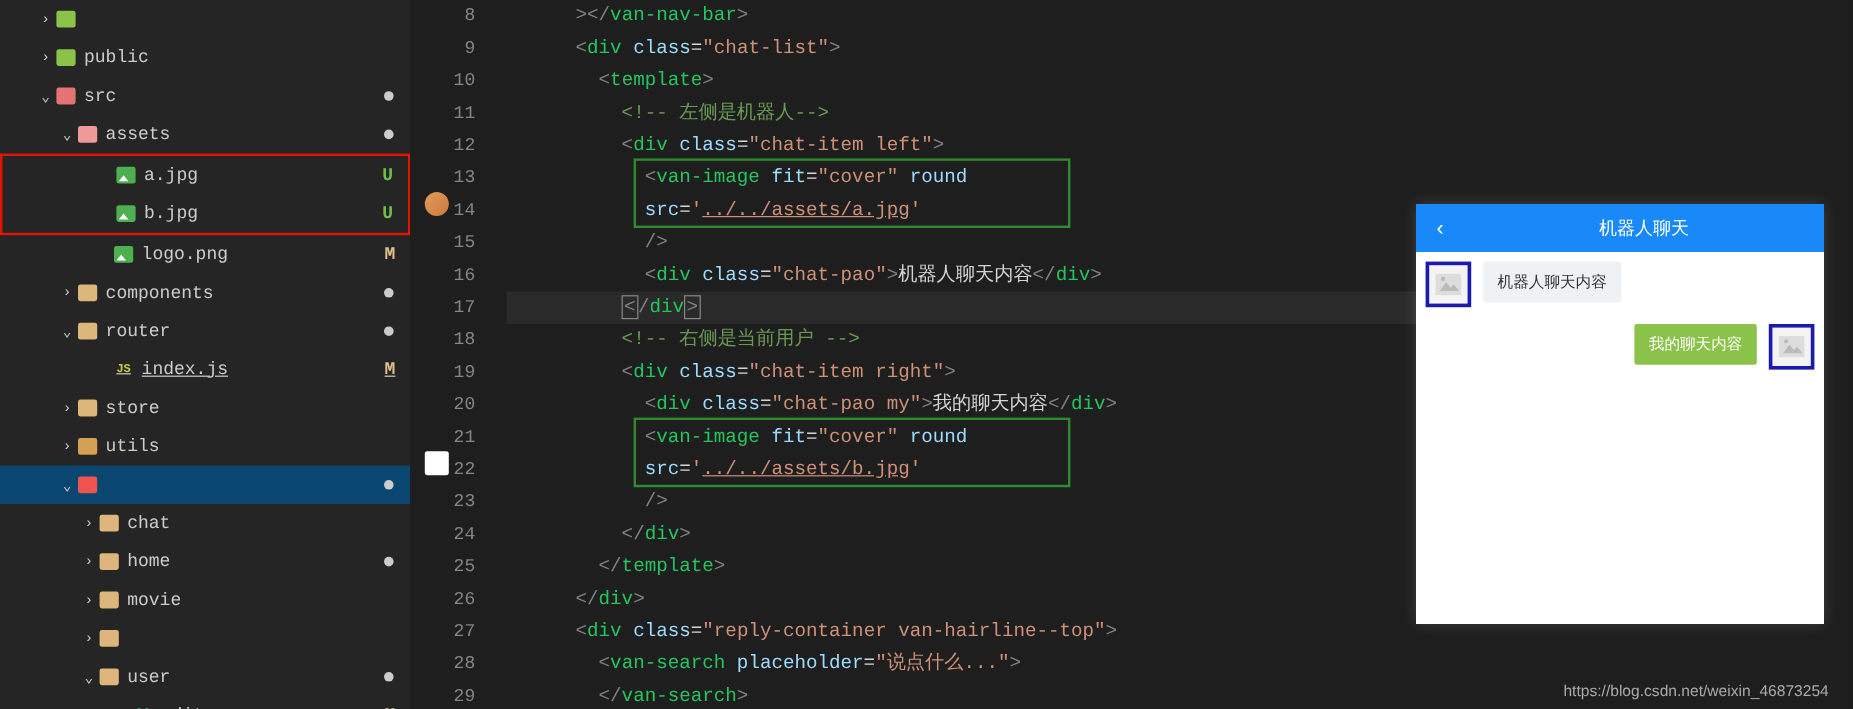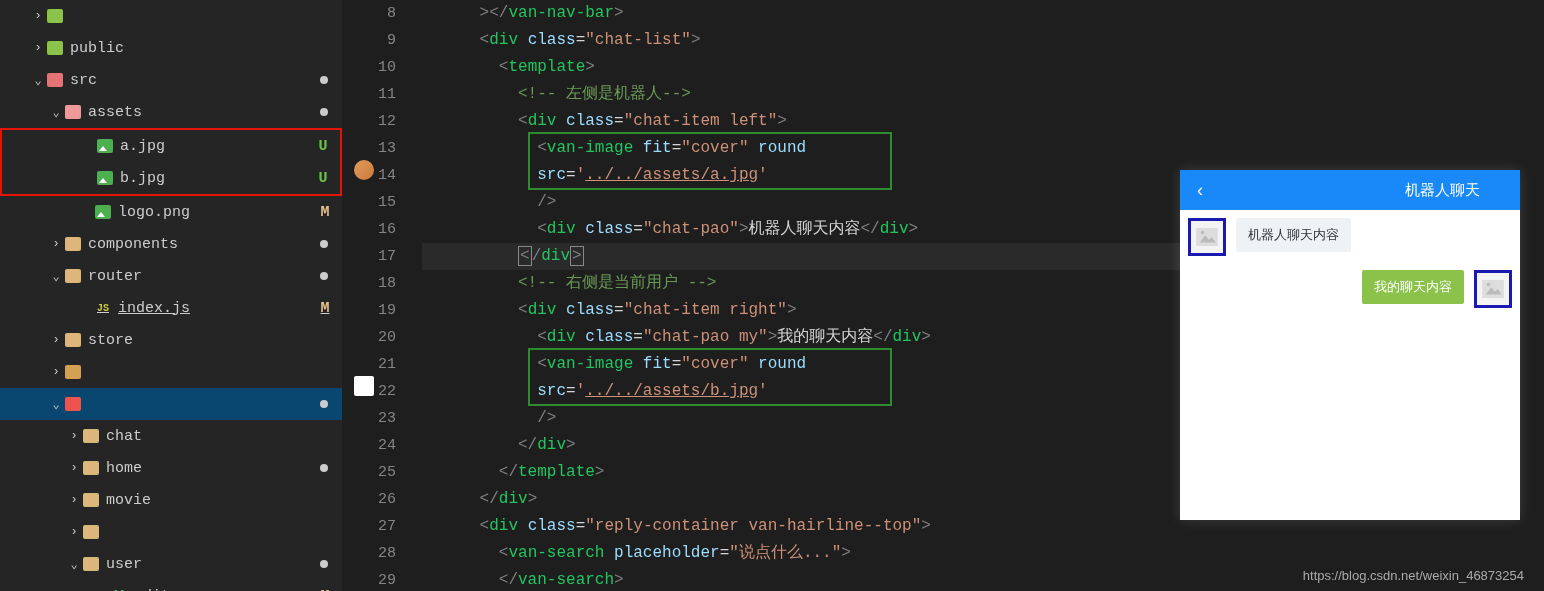--- a/index.html
+++ b/index.html
@@ -120,21 +120,21 @@
     background: #1989fa;
     color: #fff;
     height: 40px;
     display: flex;
     align-items: center;
     font-size: 15px;
   }
   .preview-back {
     width: 40px; text-align: center; font-size: 18px;
   }
-  .preview-title { flex: 1; text-align: right; padding-right: 40px; }
+  .preview-title { flex: 1; text-align: center; }
   .chat-body { padding: 8px; background: #fff; }
   .chat-row { display: flex; align-items: flex-start; margin-bottom: 14px; }
   .chat-row.right { flex-direction: row-reverse; }
   .avatar-ph {
     width: 38px; height: 38px;
     border: 3px solid #1a1ab0;
     background: #f4f4f4;
     display: flex; align-items: center; justify-content: center;
   }
   .avatar-ph svg { width: 22px; height: 18px; }
@@ -259,20 +259,21 @@
         <span class="file-icon">
           <span style="display:inline-block;width:16px;height:14px;border-radius:2px;background:#dcb67a;"></span>
         </span>
         <span class="item-label">store</span>
       </div>
       <div class="tree-item" style="padding-left: 48px;">
         <span class="chevron">›</span>
         <span class="file-icon">
           <span style="display:inline-block;width:16px;height:14px;border-radius:2px;background:#d4a054;"></span>
         </span>
+        <span class="item-label">utils</span>
       </div>
       <div class="tree-item active" style="padding-left: 48px;">
         <span class="chevron">⌄</span>
         <span class="file-icon">
           <span style="display:inline-block;width:16px;height:14px;border-radius:2px;background:#ef5350;"></span>
         </span>
         <span class="status-dot"></span>
       </div>
       <div class="tree-item" style="padding-left: 66px;">
         <span class="chevron">›</span>

